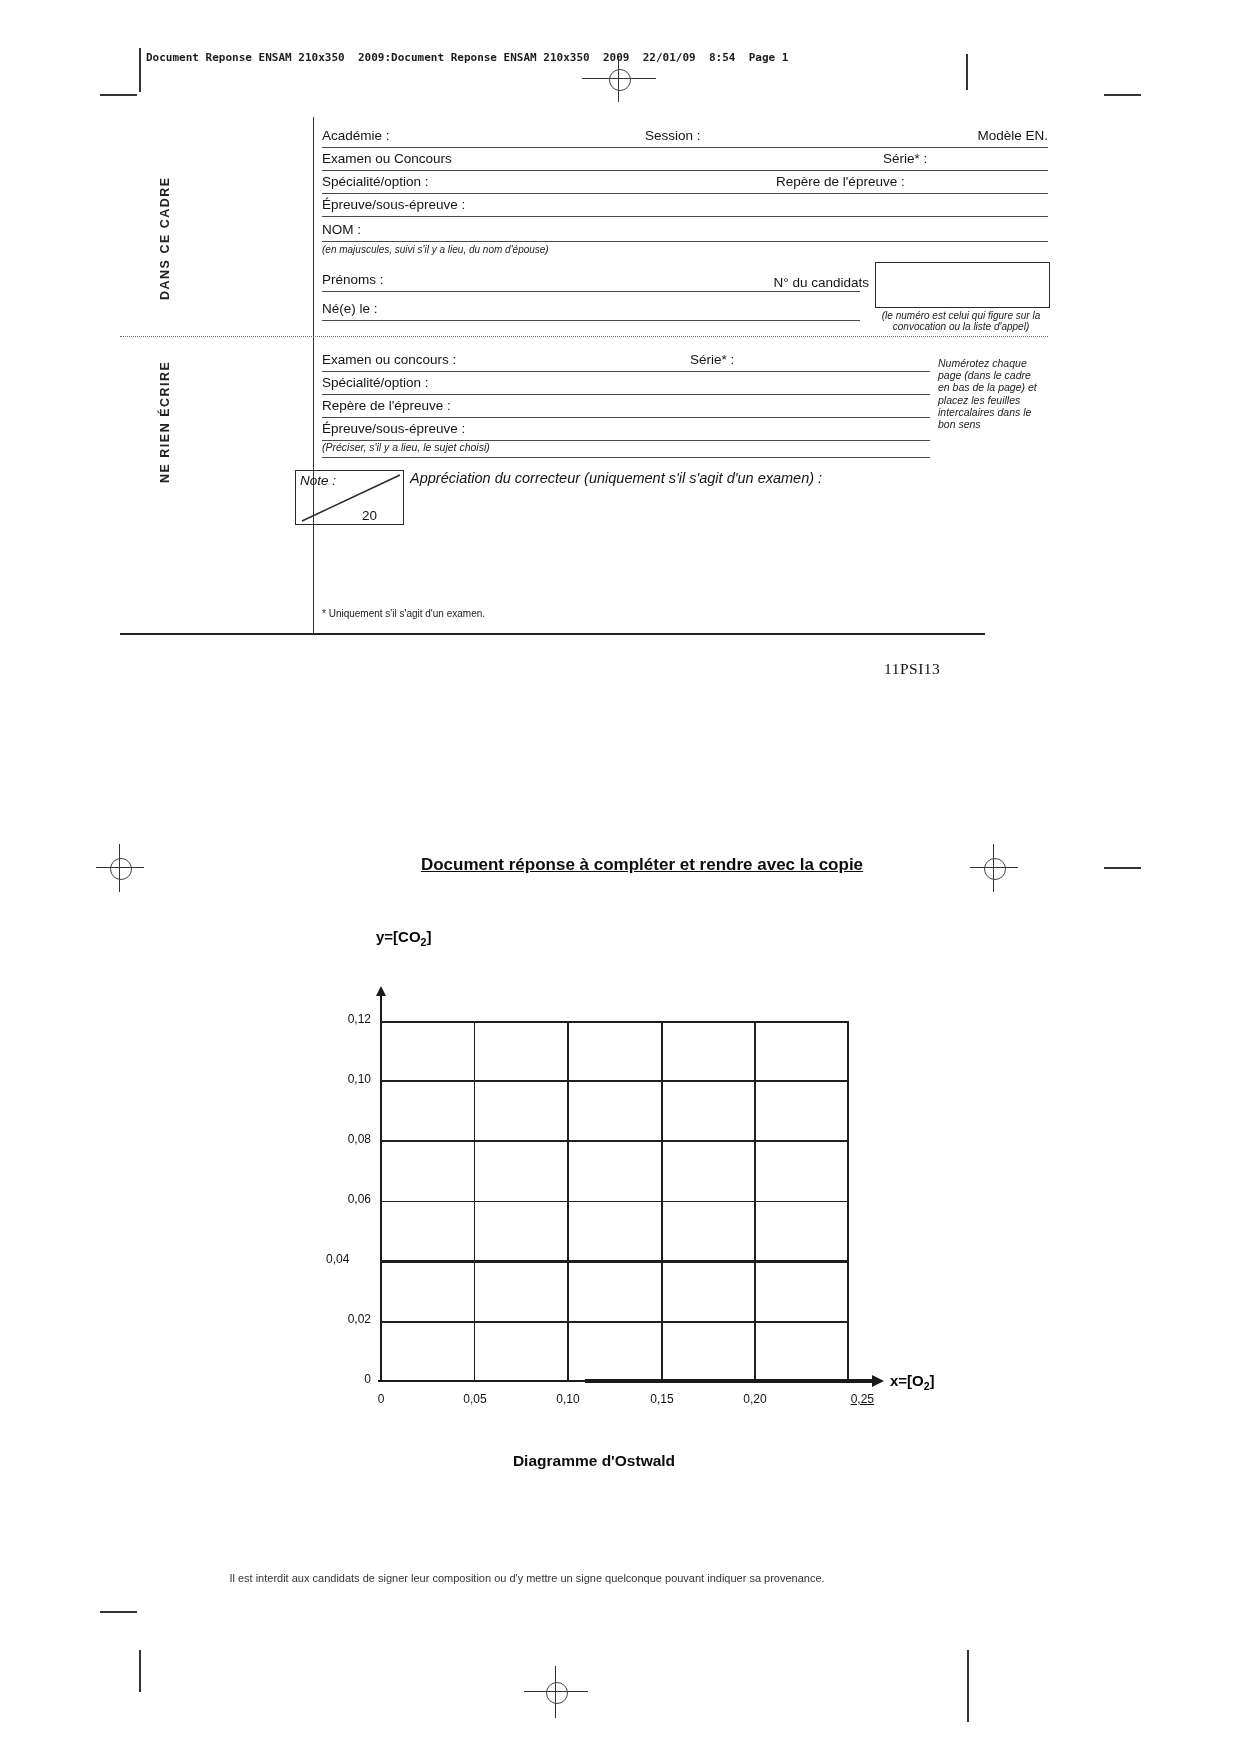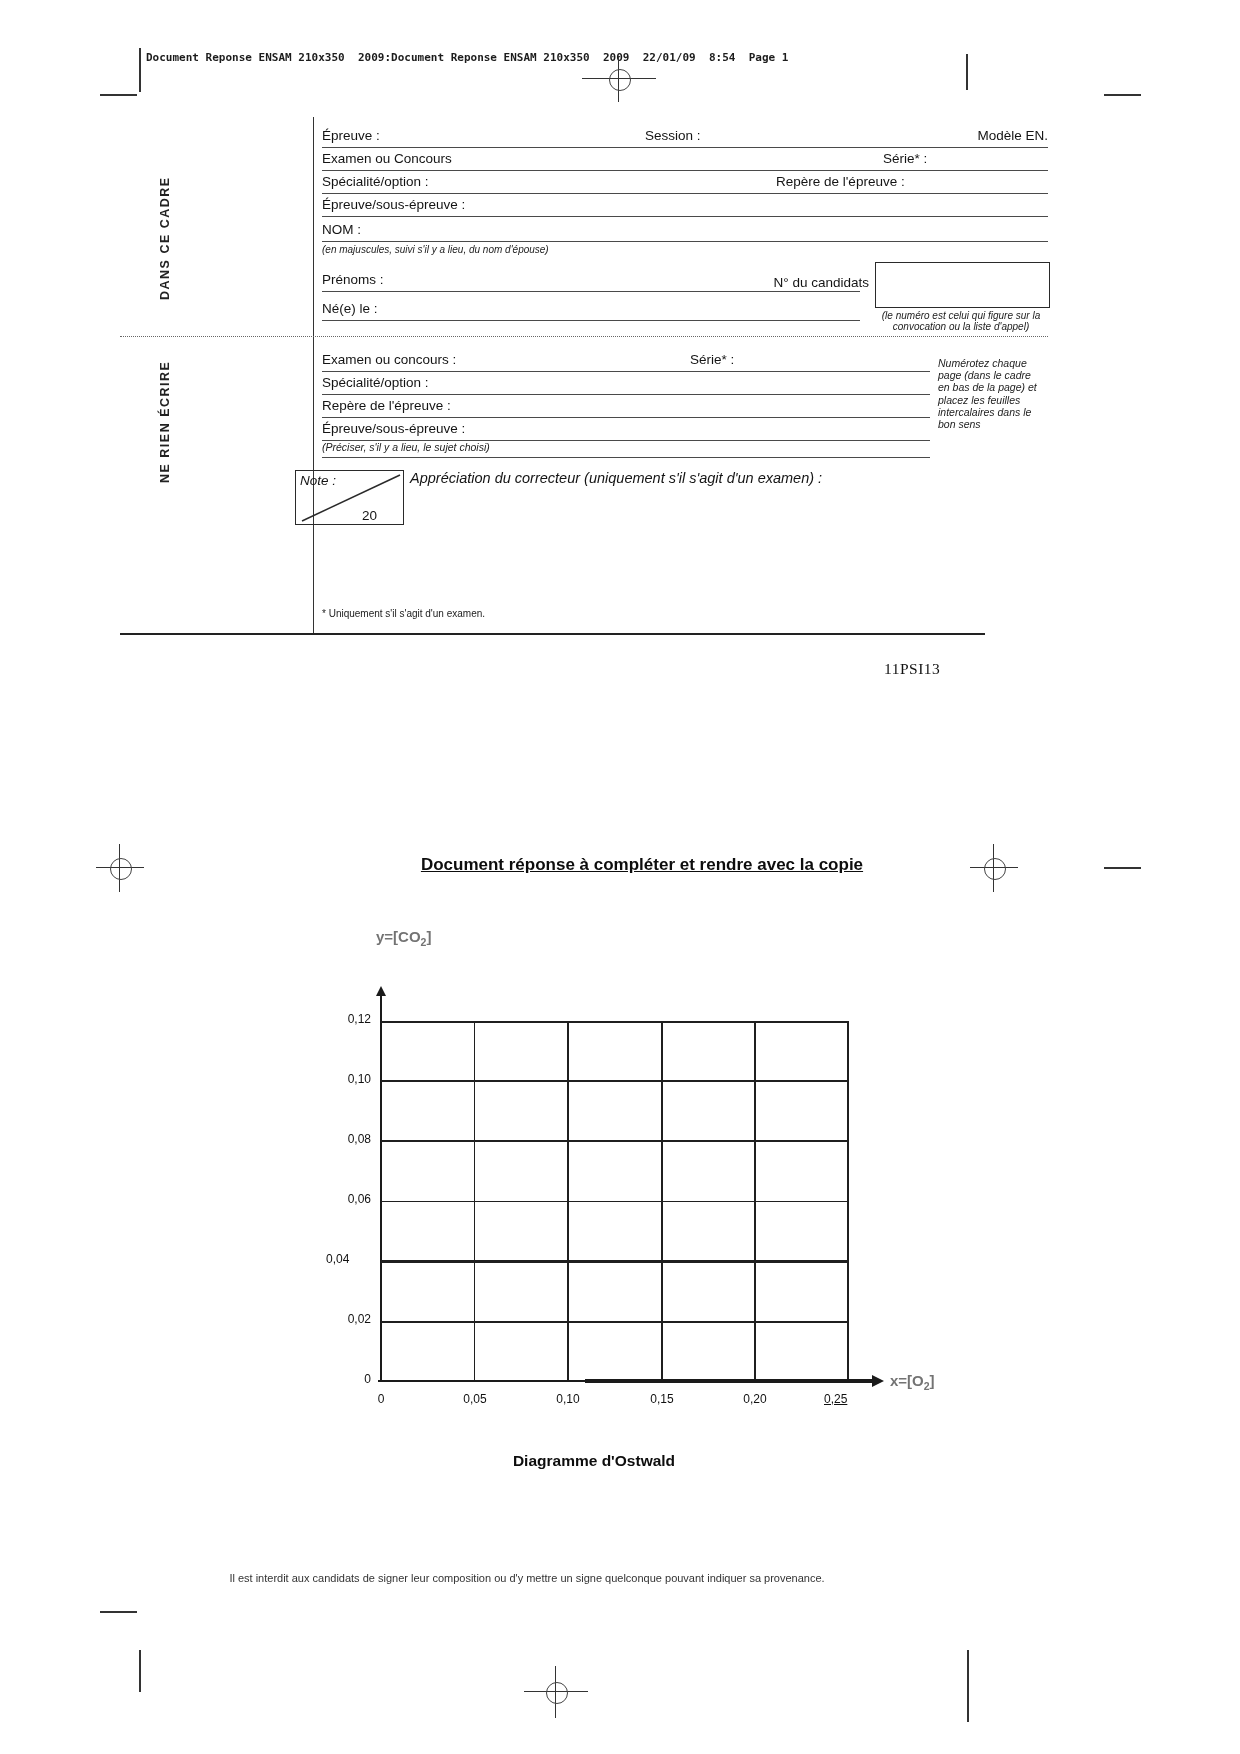--- a/index.html
+++ b/index.html
@@ -12,21 +12,21 @@
   .hint{font-size:10.5px;font-style:italic;color:#222;}
   .vline{background:#333;}
   .hline{background:#333;}
   .uline{border-bottom:1.3px solid #4a4a4a;height:0;}
   .dotted{border-top:1.8px dotted #666;height:0;}
   .rot{writing-mode:vertical-rl;transform:rotate(180deg);font-weight:bold;font-size:12.5px;
        letter-spacing:1.5px;color:#222;text-align:center;}
   .circ{border:1.3px solid #444;border-radius:50%;width:20px;height:20px;background:transparent;}
   .serif{font-family:"Liberation Serif",serif;font-size:15.5px;letter-spacing:0.5px;color:#111;}
   .title{font-weight:bold;font-size:17px;text-decoration:underline;color:#0d0d0d;margin-left:44px;}
-  .axis-lab{font-weight:bold;font-size:15px;color:#737373;}
+  .axis-lab{font-weight:bold;font-size:15px;color:#000000;}
   .tick{font-size:12px;color:#111;}
   .caption{font-weight:bold;font-size:15.5px;color:#0d0d0d;}
   .gridline{position:absolute;background:#1f1f1f;}
   .arrow-up{width:0;height:0;border-left:5px solid transparent;border-right:5px solid transparent;
             border-bottom:10px solid #1a1a1a;}
   .arrow-right{width:0;height:0;border-top:6px solid transparent;border-bottom:6px solid transparent;
                border-left:12px solid #1a1a1a;}
   sub{font-size:70%;}
 </style>
 </head>
@@ -42,21 +42,21 @@
   <div class="abs mono" style="left:146px;top:51px;">Document Reponse ENSAM 210x350  2009:Document Reponse ENSAM 210x350  2009  22/01/09  8:54  Page 1</div>
 
   <div class="abs hline" style="left:582px;top:78px;width:74px;height:1.2px;"></div>
   <div class="abs vline" style="left:618px;top:56px;width:1.2px;height:46px;"></div>
   <div class="abs circ" style="left:609px;top:69px;"></div>
 
   <div class="abs vline" style="left:313px;top:117px;width:1.3px;height:518px;"></div>
   <div class="abs rot" style="left:158px;top:168px;height:140px;">DANS CE CADRE</div>
   <div class="abs rot" style="left:158px;top:352px;height:140px;">NE RIEN ÉCRIRE</div>
 
-  <div class="abs lab" style="left:322px;top:128px;">Épreuve :</div>
+  <div class="abs lab" style="left:322px;top:128px;">Académie :</div>
   <div class="abs lab" style="left:645px;top:128px;">Session :</div>
   <div class="abs lab" style="left:962px;top:128px;width:86px;text-align:right;">Modèle EN.</div>
   <div class="abs uline" style="left:322px;top:147px;width:726px;"></div>
 
   <div class="abs lab" style="left:322px;top:151px;">Examen ou Concours</div>
   <div class="abs lab" style="left:883px;top:151px;">Série* :</div>
   <div class="abs uline" style="left:322px;top:170px;width:726px;"></div>
 
   <div class="abs lab" style="left:322px;top:174px;">Spécialité/option :</div>
   <div class="abs lab" style="left:776px;top:174px;">Repère de l'épreuve :</div>
@@ -153,21 +153,21 @@
   <div class="abs tick" style="left:326px;top:1192px;width:45px;text-align:right;">0,06</div>
   <div class="abs tick" style="left:326px;top:1252px;width:45px;">0,04</div>
   <div class="abs tick" style="left:326px;top:1312px;width:45px;text-align:right;">0,02</div>
   <div class="abs tick" style="left:326px;top:1372px;width:45px;text-align:right;">0</div>
 
   <div class="abs tick" style="left:356px;top:1392px;width:50px;text-align:center;">0</div>
   <div class="abs tick" style="left:450px;top:1392px;width:50px;text-align:center;">0,05</div>
   <div class="abs tick" style="left:543px;top:1392px;width:50px;text-align:center;">0,10</div>
   <div class="abs tick" style="left:637px;top:1392px;width:50px;text-align:center;">0,15</div>
   <div class="abs tick" style="left:730px;top:1392px;width:50px;text-align:center;">0,20</div>
-  <div class="abs tick" style="left:824px;top:1392px;width:50px;text-align:left;text-decoration:underline;">0,25</div>
+  <div class="abs tick" style="left:824px;top:1392px;width:50px;text-align:right;text-decoration:underline;">0,25</div>
 
   <div class="abs caption" style="left:444px;top:1452px;width:300px;text-align:center;">Diagramme d'Ostwald</div>
 
   <div class="abs" style="left:227px;top:1572px;width:600px;text-align:center;font-size:11px;color:#333;">Il est interdit aux candidats de signer leur composition ou d'y mettre un signe quelconque pouvant indiquer sa provenance.</div>
 
   <div class="abs hline" style="left:100px;top:1611px;width:37px;height:1.5px;"></div>
   <div class="abs vline" style="left:139px;top:1650px;width:1.5px;height:42px;"></div>
   <div class="abs vline" style="left:967px;top:1650px;width:1.5px;height:72px;"></div>
   <div class="abs hline" style="left:524px;top:1691px;width:64px;height:1.2px;"></div>
   <div class="abs vline" style="left:555px;top:1666px;width:1.2px;height:52px;"></div>

